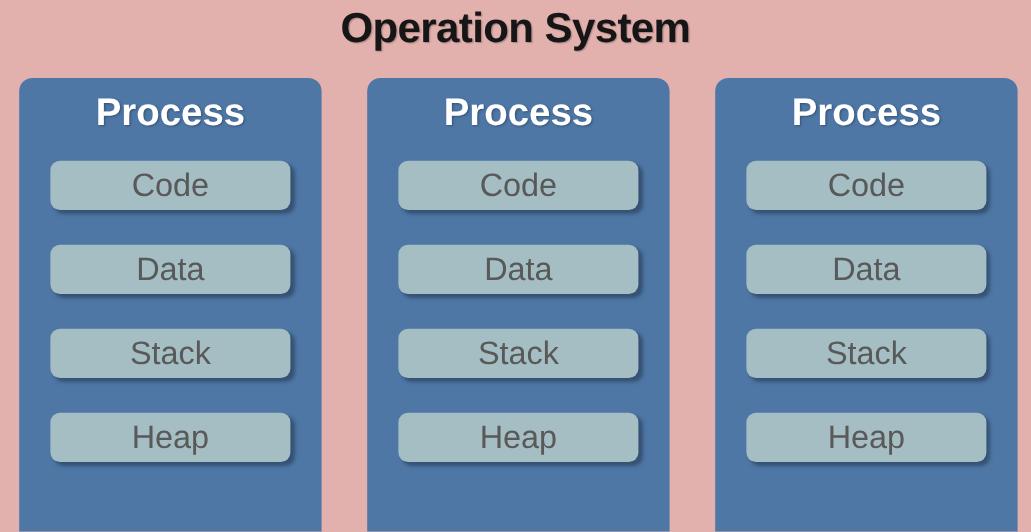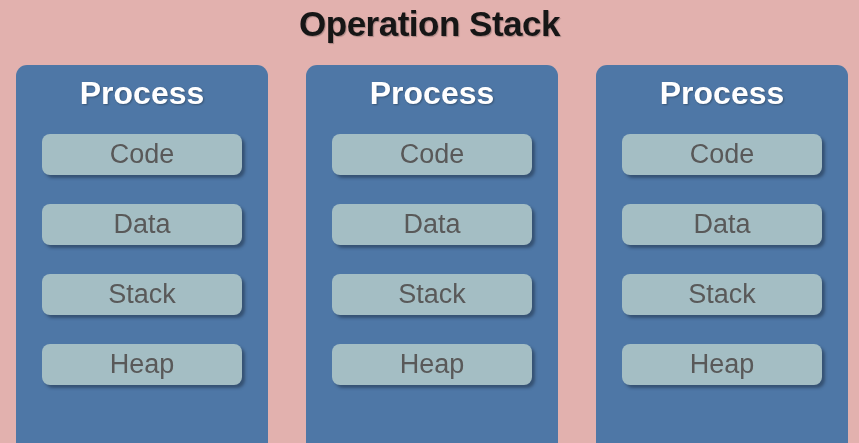--- a/index.html
+++ b/index.html
@@ -79,21 +79,21 @@
     display: flex;
     align-items: center;
     justify-content: center;
     font-size: 27px;
     color: var(--segment-text);
   }
 </style>
 </head>
 <body>
 
-<div class="diagram-title">Operation Stack</div>
+<div class="diagram-title">Operation System</div>
 
 <div class="process-row">
 
   <div class="process-box">
     <div class="process-label">Process</div>
     <div class="segments">
       <div class="segment">Code</div>
       <div class="segment">Data</div>
       <div class="segment">Stack</div>
       <div class="segment">Heap</div>

